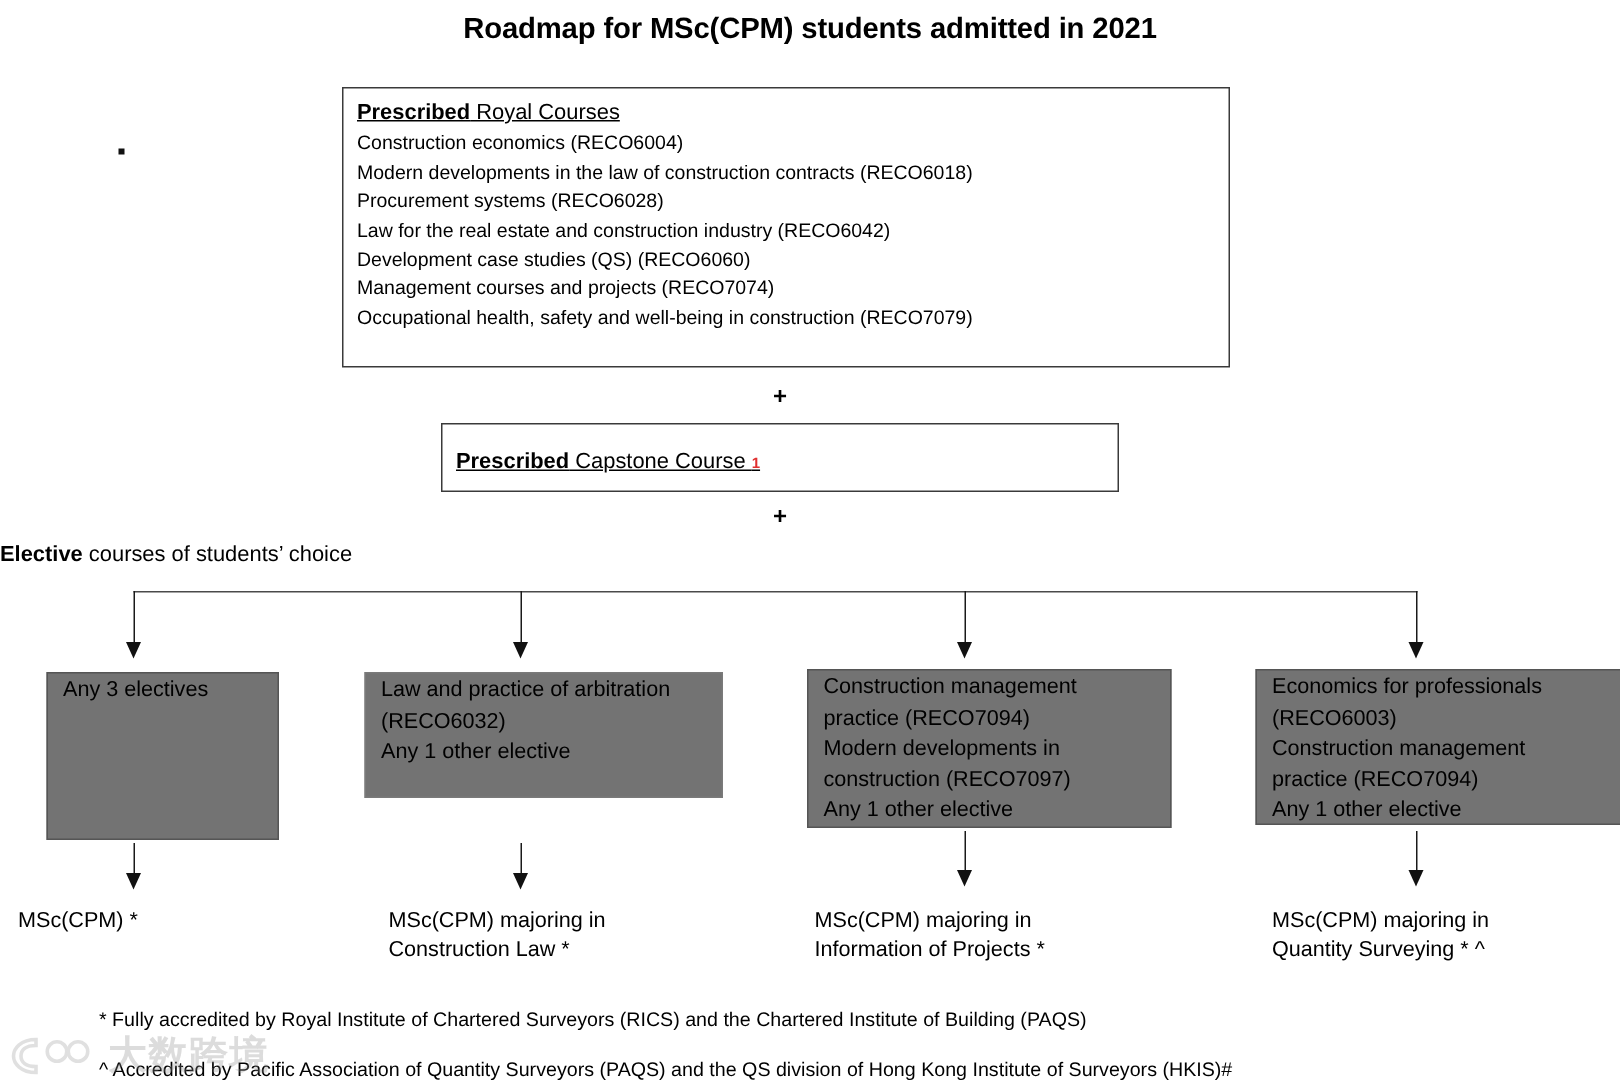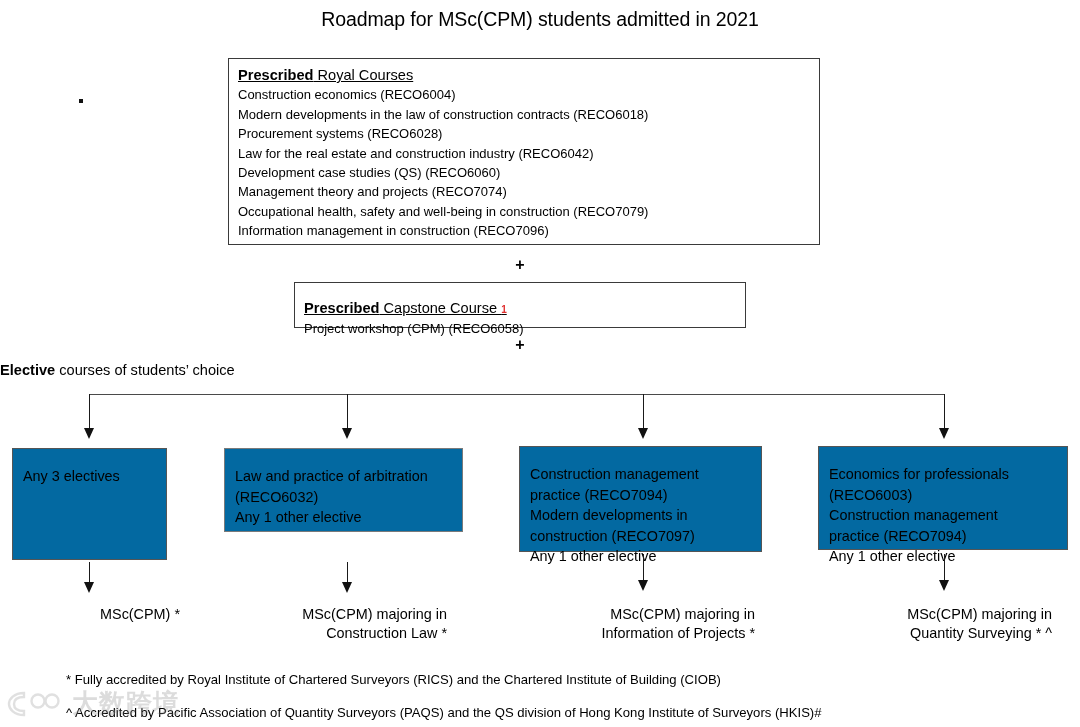--- a/index.html
+++ b/index.html
@@ -21,21 +21,21 @@
 
   .abs { position: absolute; }
 
   
   #title {
     left: 0;
     top: 8px;
     width: 1080px;
     text-align: center;
     font-size: 19.5px;
-    font-weight: normal;
+    font-weight: bold;
     letter-spacing: -0.1px;
   }
 
   
   #stray-dot {
     left: 79px;
     top: 99px;
     width: 4px;
     height: 4px;
     background: #111;
@@ -105,39 +105,41 @@
   .arrowhead {
     width: 0; height: 0;
     border-left: 5.5px solid transparent;
     border-right: 5.5px solid transparent;
     border-top: 11px solid #111111;
   }
 
   
   .ebox {
     box-sizing: border-box;
-    background: #0369a1;
-    padding: 17px 10px 0 10px;
+    background: #737373;
+    padding: 1px 10px 0 10px;
+    margin-left: 19px;
   }
   .ebox .eline {
     font-size: 14.4px;
     line-height: 20.6px;
     white-space: nowrap;
   }
 
   #ebox1 { left: 12px;  top: 448px; width: 155px; height: 112px; border: 1.3px solid #555; }
   #ebox2 { left: 224px; top: 448px; width: 239px; height: 84px; border: 1.8px solid #7a7a7a; }
   #ebox3 { left: 519px; top: 446px; width: 243px; height: 106px; border: 1.6px solid #555; }
   #ebox4 { left: 818px; top: 446px; width: 250px; height: 104px; border: 1.6px solid #555; }
 
   
   .outcome {
-    text-align: right;
+    text-align: left;
     font-size: 14.4px;
     line-height: 18.6px;
+    padding-left: 12px;
   }
 
   
   .footnote {
     font-size: 13.1px;
     line-height: 17px;
     white-space: nowrap;
   }
   #fn1 { left: 66px; top: 671px; }
   #fn2 { left: 66px; top: 704px; }
@@ -170,32 +172,30 @@
 
   <div class="abs box" id="core-box">
     <div class="hdr">
       <b>Prescribed</b><span> Royal Courses</span>
     </div>
     <div class="course-line">Construction economics (RECO6004)</div>
     <div class="course-line">Modern developments in the law of construction contracts (RECO6018)</div>
     <div class="course-line">Procurement systems (RECO6028)</div>
     <div class="course-line">Law for the real estate and construction industry (RECO6042)</div>
     <div class="course-line">Development case studies (QS) (RECO6060)</div>
-    <div class="course-line">Management theory and projects (RECO7074)</div>
+    <div class="course-line">Management courses and projects (RECO7074)</div>
     <div class="course-line">Occupational health, safety and well-being in construction (RECO7079)</div>
-    <div class="course-line">Information management in construction (RECO7096)</div>
   </div>
 
   <div class="abs plus" id="plus1">+</div>
 
   <div class="abs box" id="capstone-box">
     <div class="hdr">
       <b>Prescribed</b><span> Capstone Course </span><sup class="sup-red">1</sup>
     </div>
-    <div class="course-line">Project workshop (CPM) (RECO6058)</div>
   </div>
 
   <div class="abs plus" id="plus2">+</div>
 
   <div class="abs" id="elective-caption">
     <span class="em">Elective</span><span> courses of students’ choice</span>
   </div>
 
   <div class="abs hline" style="left:89px; top:394px; width:856px;"></div>
 
@@ -261,21 +261,21 @@
   <div class="abs outcome" style="left:531px; top:605px; width:224px;">
     <div>MSc(CPM) majoring in</div>
     <div>Information of Projects *</div>
   </div>
 
   <div class="abs outcome" style="left:836px; top:605px; width:216px;">
     <div>MSc(CPM) majoring in</div>
     <div>Quantity Surveying * ^</div>
   </div>
 
-  <div class="abs footnote" id="fn1">* Fully accredited by Royal Institute of Chartered Surveyors (RICS) and the Chartered Institute of Building (CIOB)</div>
+  <div class="abs footnote" id="fn1">* Fully accredited by Royal Institute of Chartered Surveyors (RICS) and the Chartered Institute of Building (PAQS)</div>
   <div class="abs footnote" id="fn2">^ Accredited by Pacific Association of Quantity Surveyors (PAQS) and the QS division of Hong Kong Institute of Surveyors (HKIS)#</div>
 
   <div class="abs" id="watermark">
     <svg width="60" height="30" viewBox="0 0 60 30">
       <path d="M18 4 C8 4 3 10 3 15 C3 20 8 26 18 26 L18 22 C11 22 8 19 8 15 C8 11 11 8 18 8 Z" fill="none" stroke="#9a9a9a" stroke-width="2.4"></path>
       <circle cx="32" cy="12" r="6.5" fill="none" stroke="#9a9a9a" stroke-width="2.4"></circle>
       <circle cx="46" cy="12" r="6.5" fill="none" stroke="#9a9a9a" stroke-width="2.4"></circle>
     </svg>
     <span class="wm-cn">大数跨境</span>
   </div>

